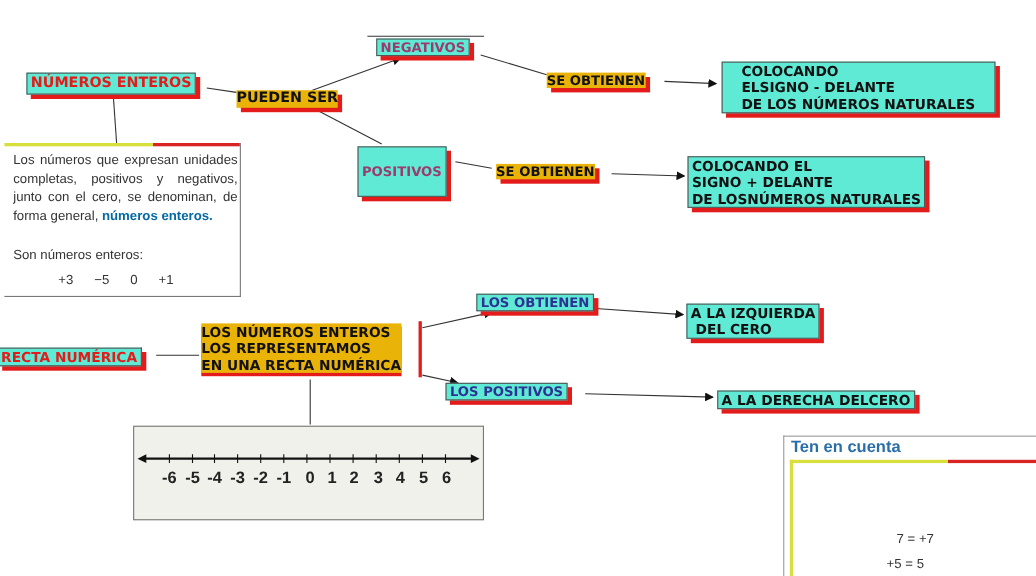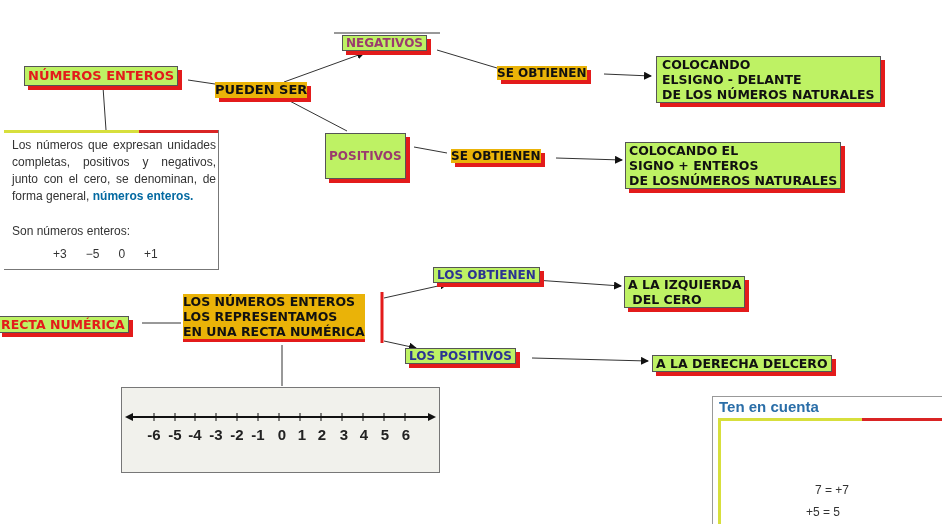--- a/index.html
+++ b/index.html
@@ -4,21 +4,21 @@
 <style>
   html, body { margin:0; padding:0; }
   body {
     width:942px; height:524px; position:relative; overflow:hidden;
     background:#ffffff;
     font-family:"DejaVu Sans", sans-serif;
   }
   svg.lines { position:absolute; left:0; top:0; width:942px; height:524px; pointer-events:none; }
 
   .node {
-    position:absolute; background:#bef264; border:1px solid #555;
+    position:absolute; background:#5eead4; border:1px solid #555;
     font-weight:bold; font-family:"DejaVu Sans", sans-serif;
     box-shadow:4px 4px 0 #e31b1b;
     white-space:pre; line-height:1.2;
   }
   .link {
     position:absolute; font-weight:bold; color:#111; white-space:pre;
     font-family:"DejaVu Sans", sans-serif; line-height:1.2;
     background:#eab308;
     box-shadow:4px 4px 0 #e31b1b;
   }
@@ -76,26 +76,26 @@
 <div class="link" style="left:215px;top:82px;font-size:13px;">PUEDEN SER</div>
 
 <div class="node purple" style="left:342px;top:35px;font-size:12px;padding:0 3px;">NEGATIVOS</div>
 
 <div class="node purple" style="left:325px;top:133px;font-size:12px;padding:15px 3px;">POSITIVOS</div>
 
 <div class="link" style="left:497px;top:66px;font-size:12px;">SE OBTIENEN</div>
 
 <div class="link" style="left:451px;top:149px;font-size:12px;">SE OBTIENEN</div>
 
-<div class="node black" style="left:656px;top:56px;font-size:12.5px;padding:0 5px;">COLOCANDO
+<div class="node black" style="left:656px;top:56px;font-size:12.5px;padding:0 17px;">COLOCANDO
 ELSIGNO - DELANTE
 DE LOS NÚMEROS NATURALES</div>
 
 <div class="node black" style="left:625px;top:142px;font-size:12.5px;padding:0 3px;">COLOCANDO EL
-SIGNO + ENTEROS
+SIGNO + DELANTE
 DE LOSNÚMEROS NATURALES</div>
 
 <div class="card" style="left:4px;top:130px;width:214px;height:139px;border-top:none;border-left:none;">
   <div class="topbar"></div>
   <p style="position:absolute;left:8px;top:7px;width:204px;font-size:12px;line-height:17px;text-align:justify;"><span>Los números que expresan unidades completas, positivos y negativos, junto con el cero, se denominan, de forma general, </span><span class="blue">números enteros.</span></p>
   <p style="position:absolute;left:8px;top:94px;font-size:12px;">Son números enteros:</p>
   <div style="position:absolute;left:49px;top:117px;font-size:12px;display:flex;gap:19px;">
     <span>+3</span>
     <span>−5</span>
     <span>0</span>

